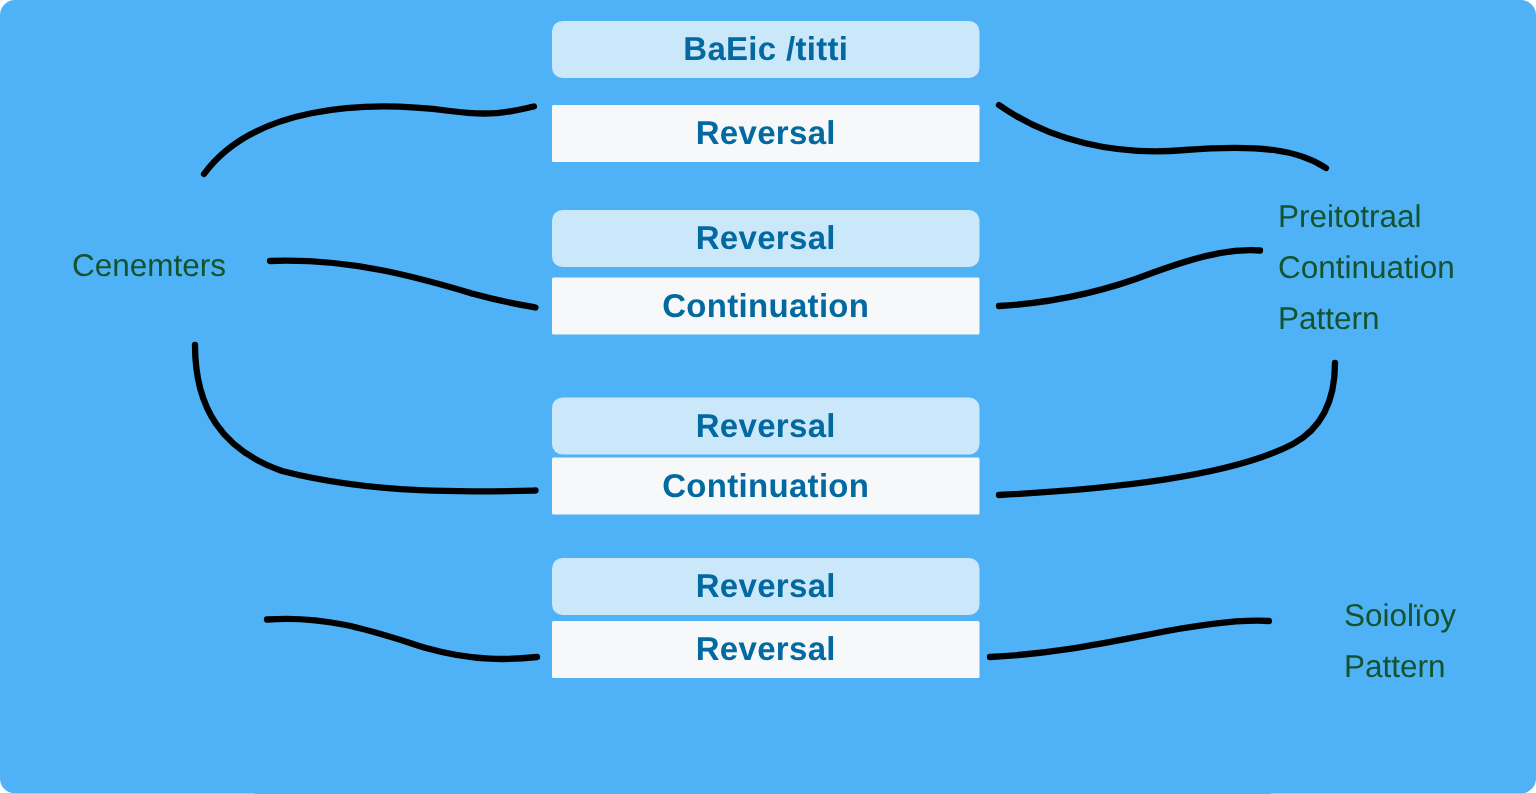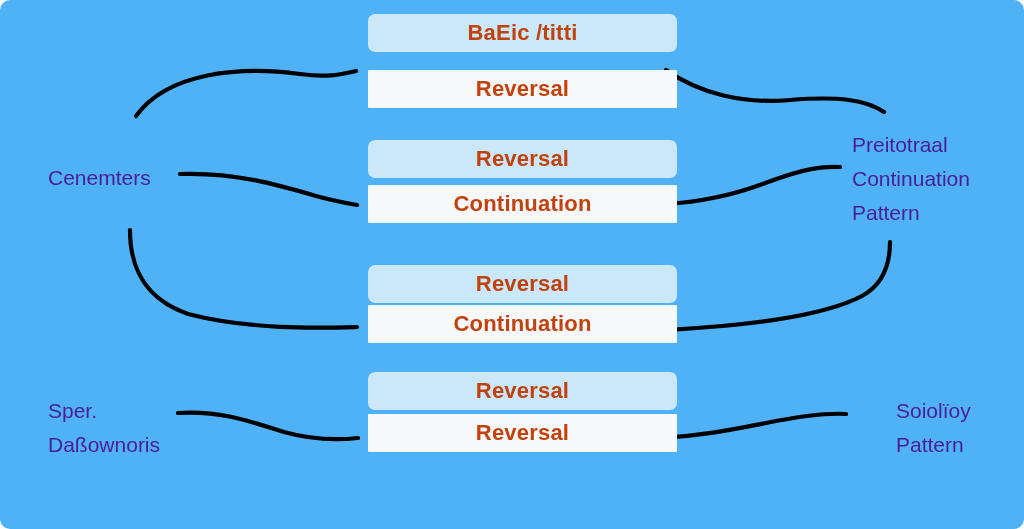--- a/index.html
+++ b/index.html
@@ -29,39 +29,39 @@
     height: 529px;
     pointer-events: none;
   }
   .node {
     position: absolute;
     box-sizing: border-box;
     display: flex;
     align-items: center;
     justify-content: center;
     text-align: center;
-    color: #c2410c;
+    color: #0369a1;
     font-size: 22px;
     font-weight: bold;
     letter-spacing: 0.2px;
     left: 368px;
-    width: 309px;
+    width: 285px;
     height: 38px;
   }
   .node.tinted {
     background: #cbe8fa;
     border-radius: 7px;
   }
   .node.plain {
     background: #f7f8f9;
     border-radius: 1px;
   }
   .side-label {
     position: absolute;
-    color: #4c1d95;
+    color: #14532d;
     font-size: 21px;
     font-weight: normal;
     line-height: 34px;
     white-space: pre-line;
   }
   .side-label.left {
     left: 48px;
     text-align: left;
   }
   .side-label.right {
@@ -114,22 +114,20 @@
 
   <div class="node tinted" style="top:372px">
     <span>Reversal</span>
   </div>
   <div class="node plain" style="top:414px">
     <span>Reversal</span>
   </div>
 
   <div class="side-label left" id="lbl-left-top">Cenemters</div>
 
-  <div class="side-label left" id="lbl-left-bottom">Sper.
-Daßownoris</div>
 
   <div class="side-label right" id="lbl-right-top">Preitotraal
 Continuation
 Pattern</div>
 
   <div class="side-label right" id="lbl-right-bottom">Soiolïoy
 Pattern</div>
 
 </div>
 

